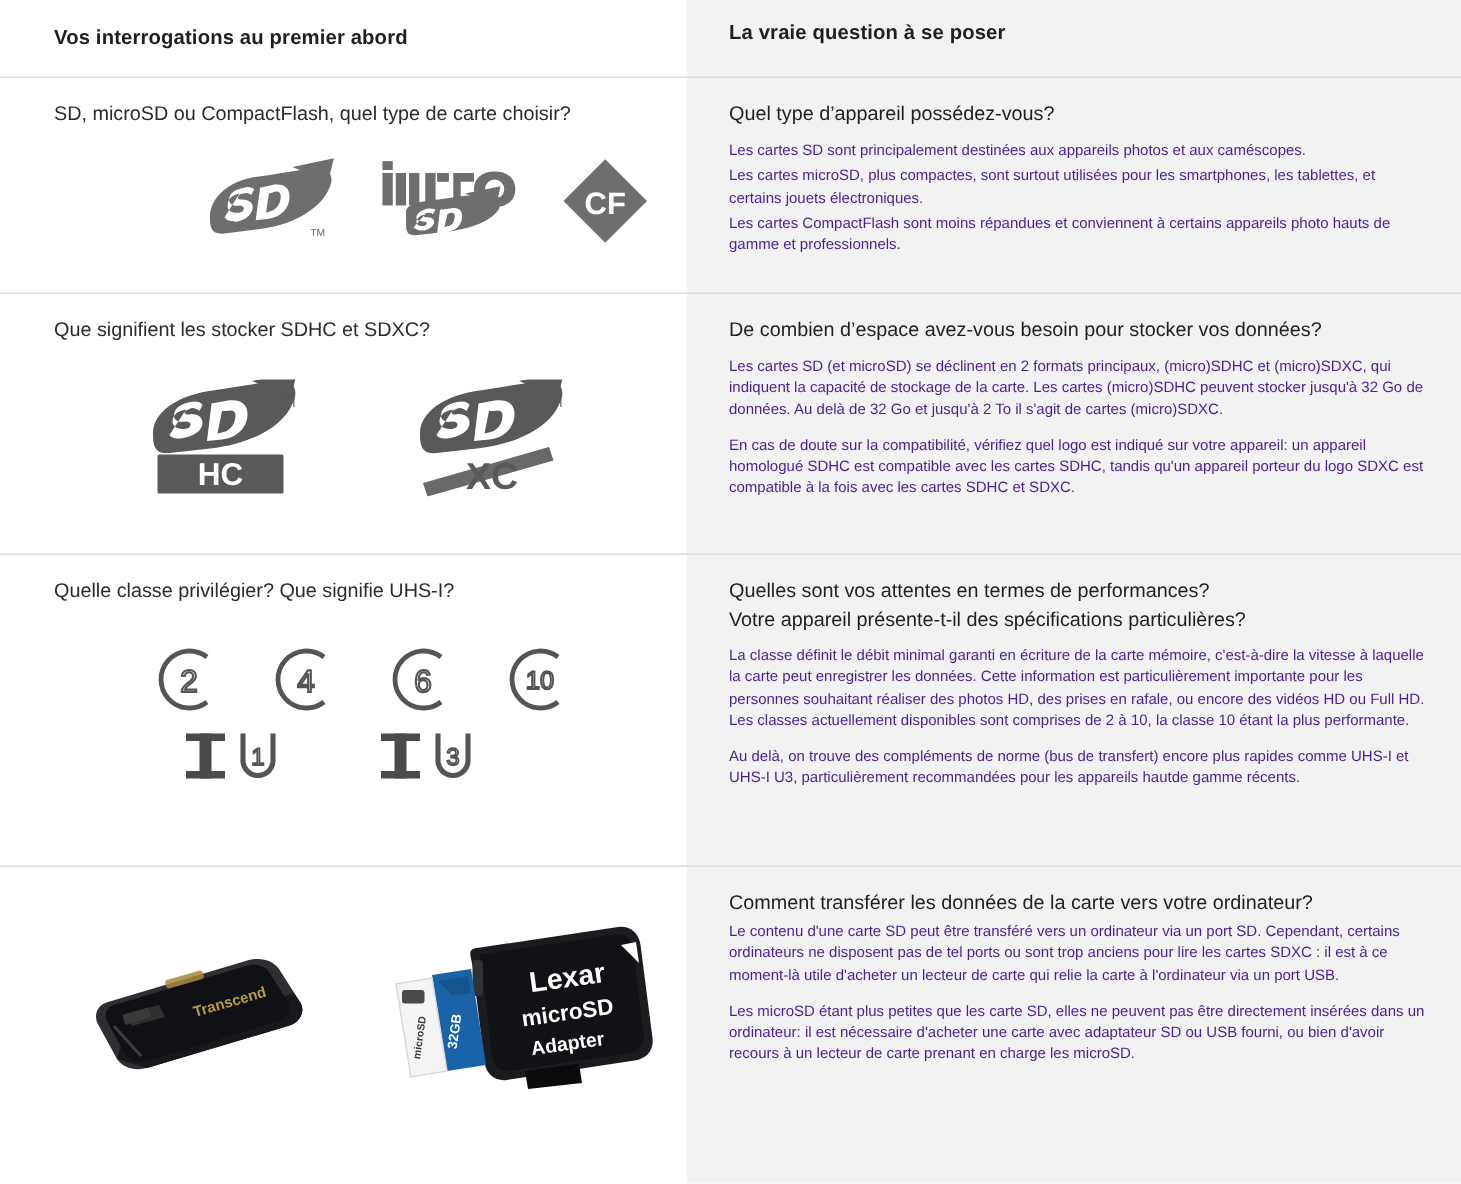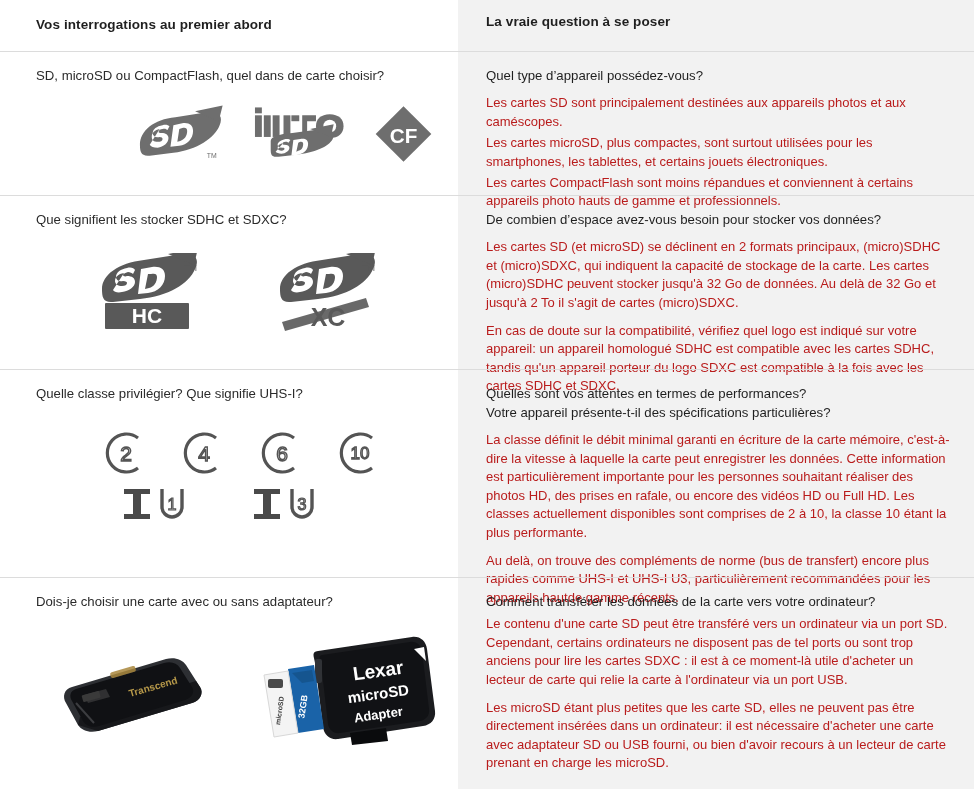--- a/index.html
+++ b/index.html
@@ -64,22 +64,22 @@
   }
   .q-right {
     font-size: 13.2px;
     font-weight: normal;
     color: #1f1f1f;
     line-height: 1.45;
     margin-bottom: 9px;
   }
   .q-right .ln { display: block; }
   .para {
-    font-size: 13px;
-    color: #b91c1c;
+    font-size: 10px;
+    color: #4c1d95;
     line-height: 1.42;
     margin: 0 0 10px 0;
   }
   .para.tight { margin-bottom: 3px; }
   .para:last-child { margin-bottom: 0; }
 
   
   .logo-area {
     position: relative;
     margin-top: 14px;
@@ -110,21 +110,21 @@
     <div class="cell-left" style="padding-top:17px;">
       <div class="col-head">Vos interrogations au premier abord</div>
     </div>
     <div class="cell-right" style="">
       <div class="col-head">La vraie question à se poser</div>
     </div>
   </div>
 
   <div class="row" style="top:52px; height:144px;">
     <div class="cell-left">
-      <div class="q-left">SD, microSD ou CompactFlash, quel dans de carte choisir?</div>
+      <div class="q-left">SD, microSD ou CompactFlash, quel type de carte choisir?</div>
       <div class="logo-area" style="margin-top:18px; padding-left:100px; gap:26px;">
 
         <svg class="gfx" width="92" height="58" viewBox="0 0 92 58">
           <path class="lg" d="M4 40 C4 26 18 14 40 12 L72 7 C84 5 89 11 85 20 C80 33 62 45 38 48 L14 51 C5 52 4 47 4 40 Z"></path>
           <path d="M70 10 L86 6 L84 20 Z" fill="#ffffff" opacity="0"></path>
           <g fill="#ffffff">
             <path d="M24 24 c-5 1 -8 4 -8 8 0 3 2 5 6 5 3 0 5 -1 5 -3 0 -1 -1 -2 -3 -2 -4 1 -7 -1 -7 -4 0 -4 4 -7 10 -8 3 -1 6 0 7 1 l-2 4 c-1 -1 -3 -2 -5 -1 -2 0 -4 1 -4 3 0 1 1 1 3 1 4 0 7 2 7 5 0 5 -5 9 -11 10 -4 0 -7 -1 -8 -3 Z"></path>
             <path d="M38 20 l9 -2 c7 -1 11 2 11 8 0 8 -6 14 -14 15 l-9 1 Z m6 4 l-2 13 3 -1 c4 -1 7 -5 7 -10 0 -3 -2 -4 -5 -3 Z"></path>
           </g>
           <path class="lg" d="M60 6 L88 0 L84 16 Z"></path>
@@ -264,21 +264,20 @@
         <span class="ln">Quelles sont vos attentes en termes de performances?</span>
         <span class="ln">Votre appareil présente-t-il des spécifications particulières?</span>
       </div>
       <p class="para">La classe définit le débit minimal garanti en écriture de la carte mémoire, c'est-à-dire la vitesse à laquelle la carte peut enregistrer les données. Cette information est particulièrement importante pour les personnes souhaitant réaliser des photos HD, des prises en rafale, ou encore des vidéos HD ou Full HD. Les classes actuellement disponibles sont comprises de 2 à 10, la classe 10 étant la plus performante.</p>
       <p class="para">Au delà, on trouve des compléments de norme (bus de transfert) encore plus rapides comme UHS-I et UHS-I U3, particulièrement recommandées pour les appareils hautde gamme récents.</p>
     </div>
   </div>
 
   <div class="row last" style="top:578px; height:211px;">
     <div class="cell-left">
-      <div class="q-left">Dois-je choisir une carte avec ou sans adaptateur?</div>
 
       <div class="photo-wrap">
 
         <svg class="gfx" style="position:absolute; left:18px; top:14px;" width="180" height="100" viewBox="0 0 180 100">
           <path d="M18 46 L112 18 C120 16 128 18 132 24 L146 46 C150 52 146 60 138 62 L44 90 C36 92 28 90 24 84 L12 62 C8 56 10 48 18 46 Z" fill="#2d2f33"></path>
           <path d="M24 84 L44 90 L138 62 C146 60 150 52 146 46 L142 40 L26 76 Z" fill="#17181b"></path>
           <path d="M22 48 L110 22 C117 20 123 22 126 27 L138 46 C141 51 138 57 131 59 L45 85 C38 87 32 85 29 80 L18 60 C15 55 16 50 22 48 Z" fill="#101114"></path>
           <path d="M30 54 L52 48 L56 56 L34 62 Z" fill="#4a4a4a" opacity=".55"></path>
           <rect x="28" y="52" width="18" height="7" rx="1" fill="#3a3a3a" transform="rotate(-16 37 55)"></rect>
           <text x="76" y="56" font-family="'Liberation Sans',sans-serif" font-size="10" font-weight="bold" fill="#b89a4a" transform="rotate(-16 76 56)">Transcend</text>

